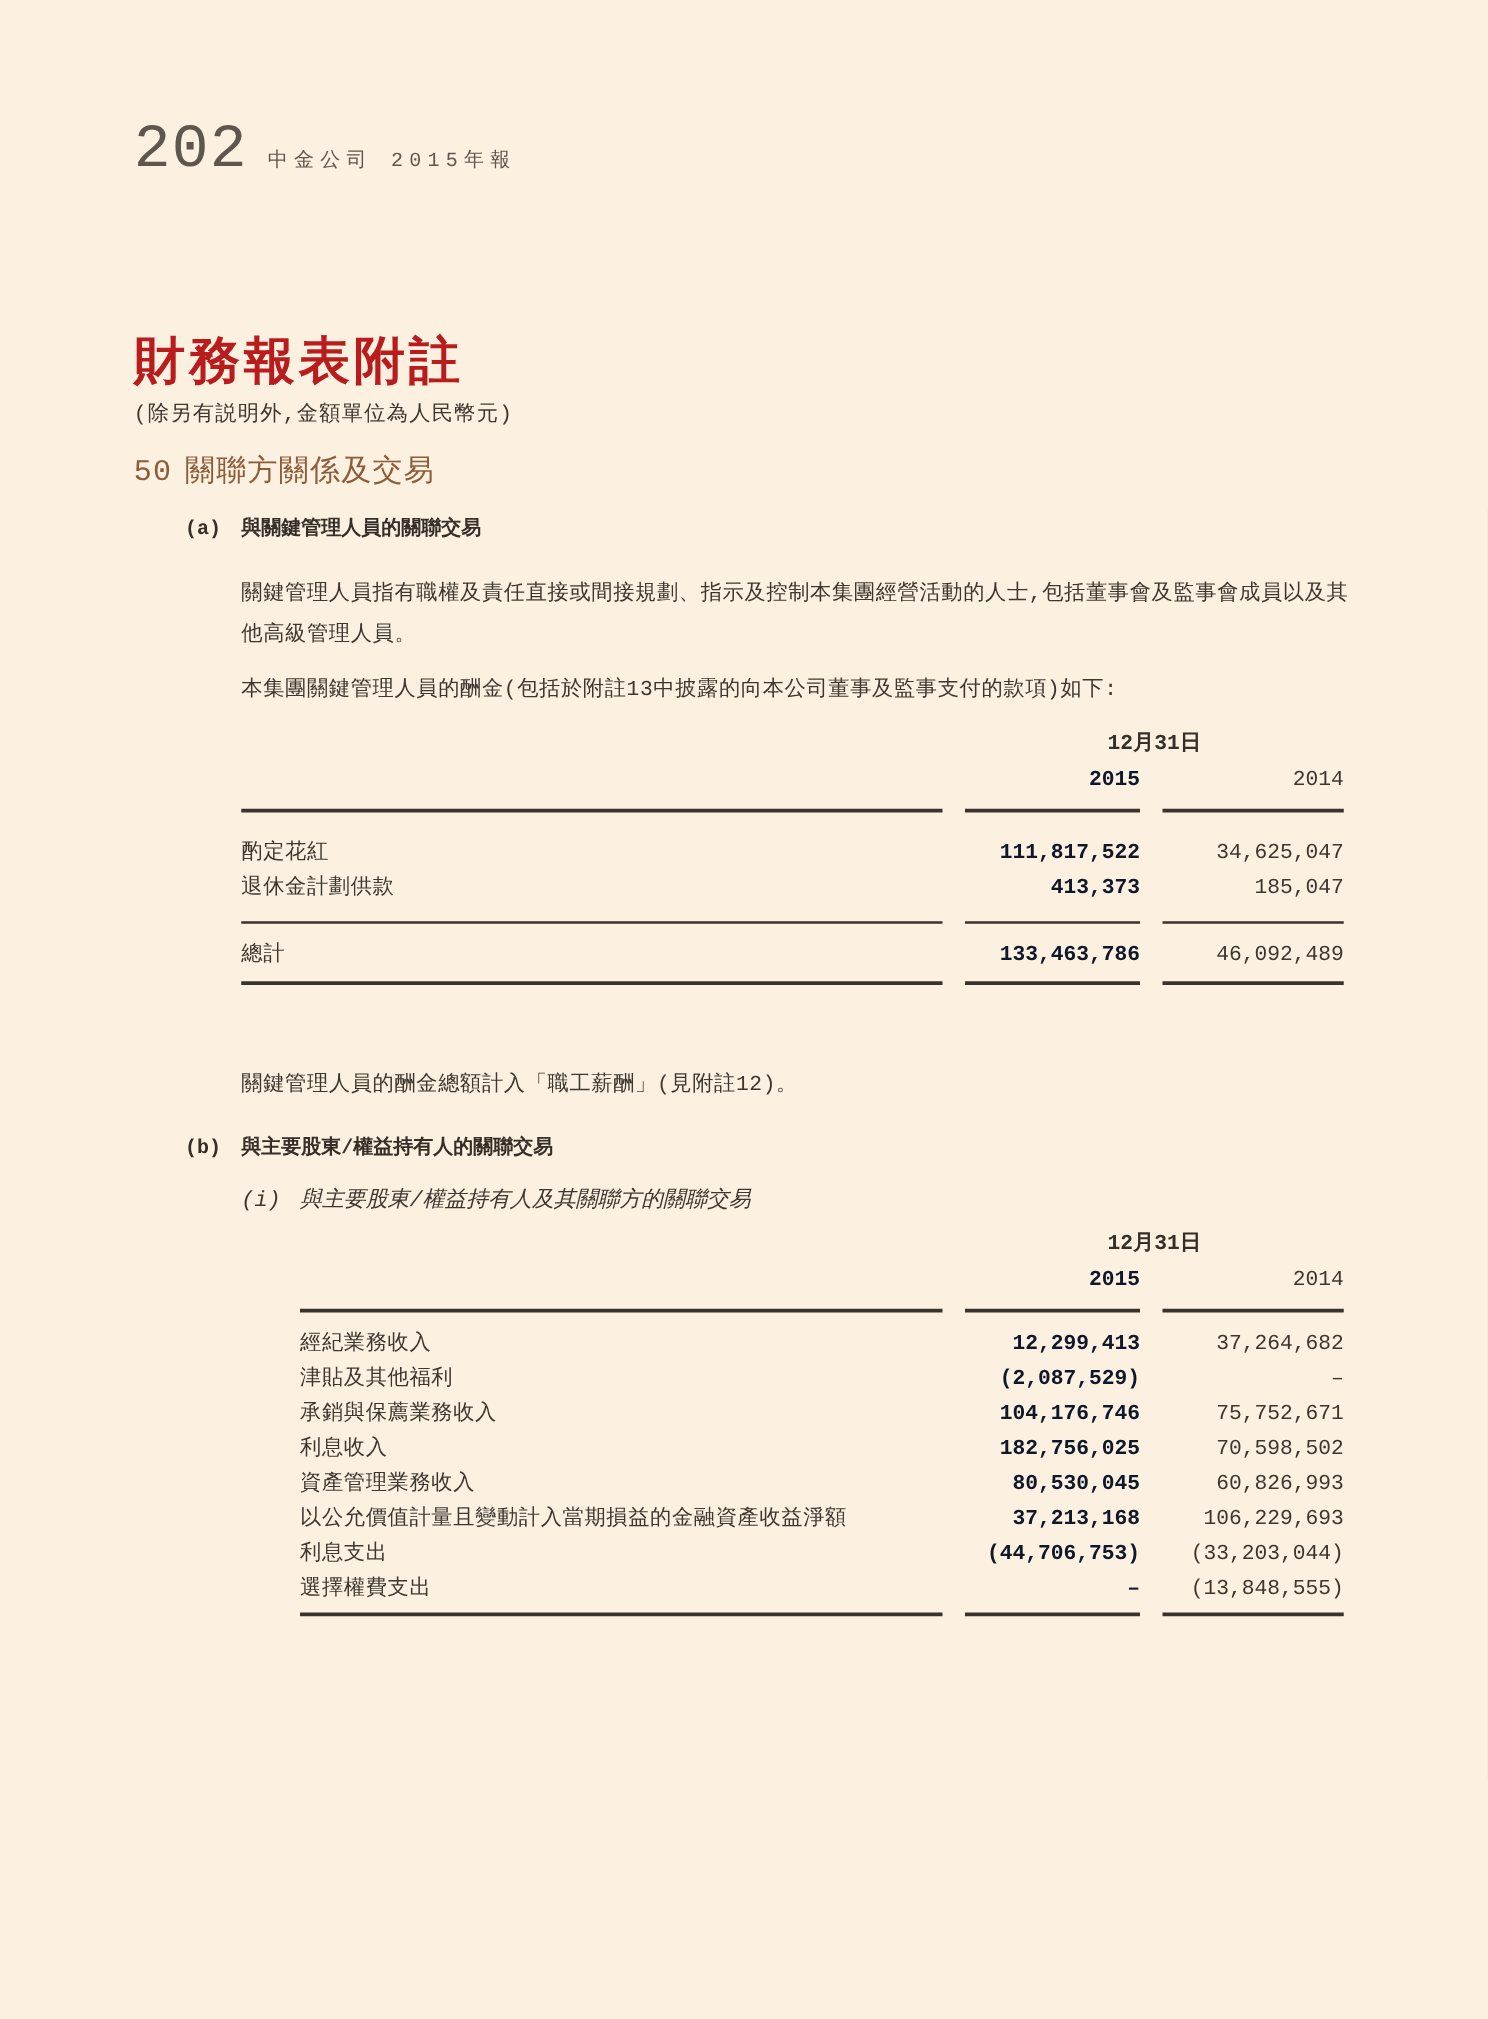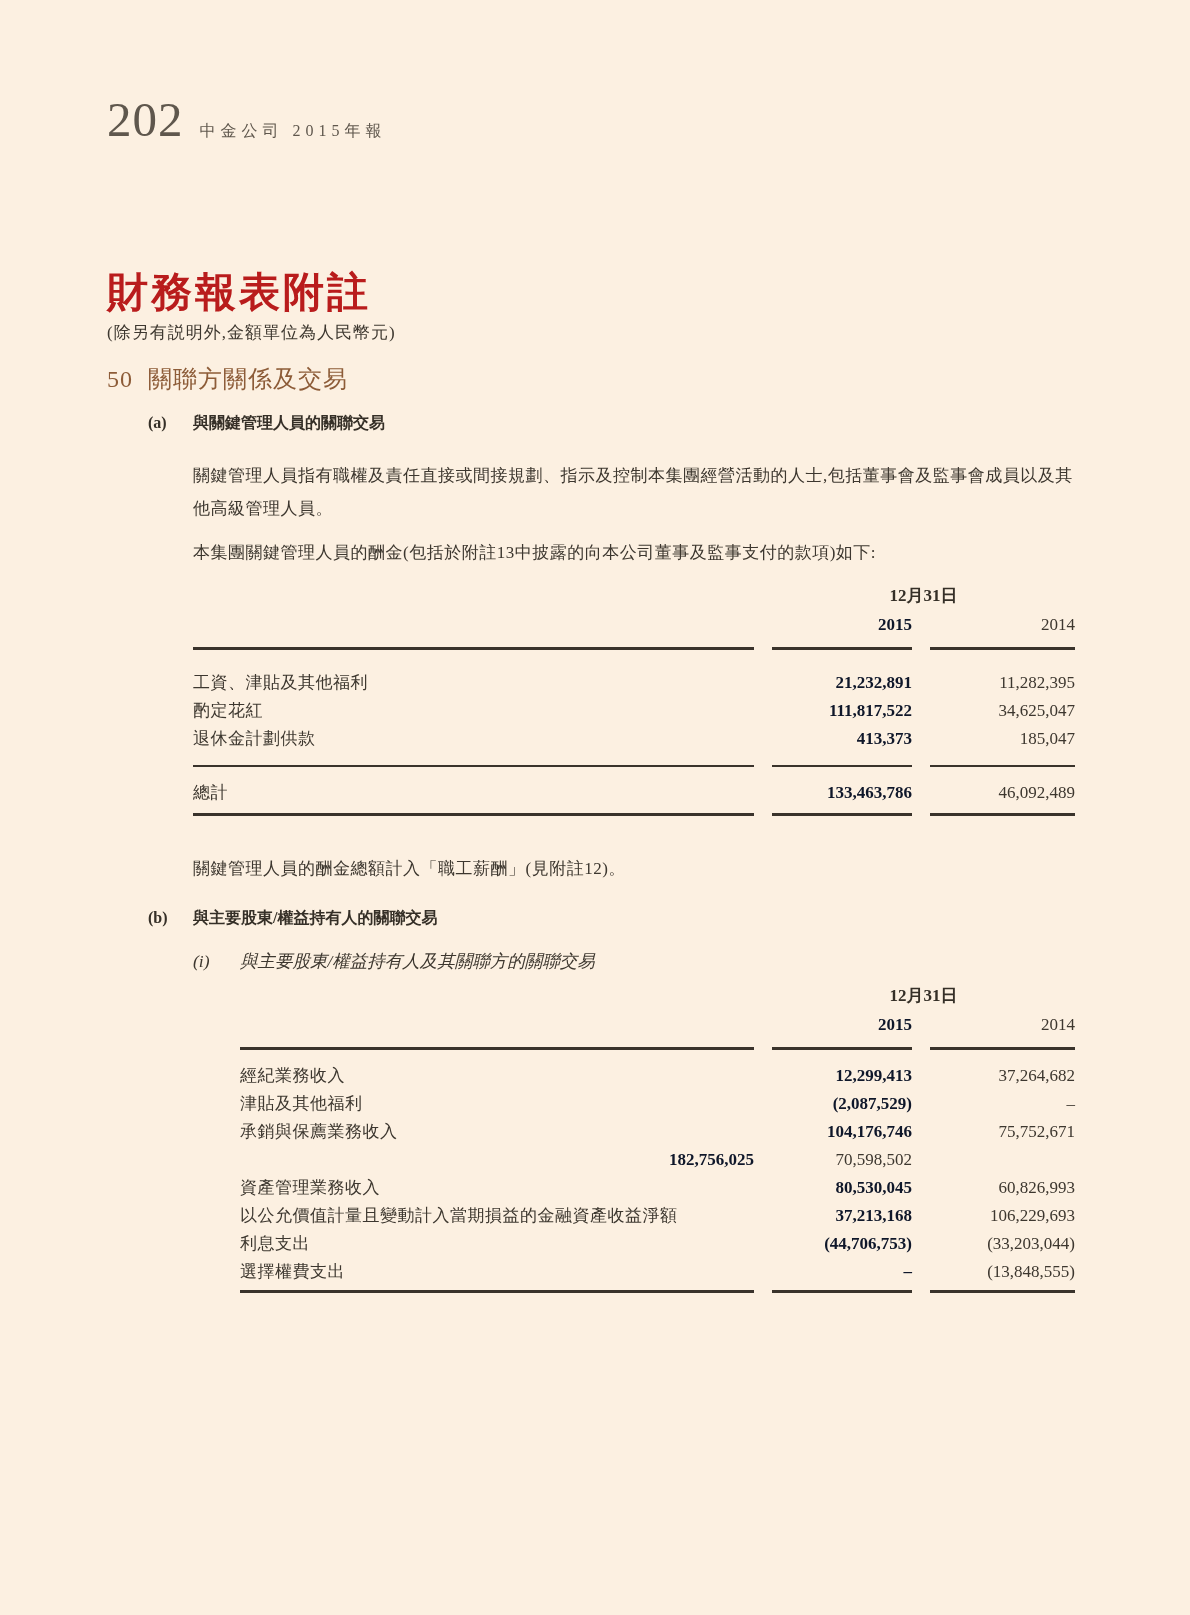--- a/index.html
+++ b/index.html
@@ -2,21 +2,21 @@
 <html><head>
 <meta charset="utf-8">
 <style>
   html,body{margin:0;padding:0;}
   body{background:#e8e0d4;}
   .page{
     position:relative;
     width:1190px;height:1615px;
     margin:0 auto;
     background:#fcf0e1;
-    font-family:Liberation Serif, serif;
+    font-family:Liberation Mono, monospace;
     color:#3d372f;
     overflow:hidden;
   }
   
   .p-header{position:absolute;top:92px;left:107px;display:flex;align-items:baseline;gap:16px;color:#5f574d;}
   .page-num{font-size:49px;line-height:56px;font-weight:400;letter-spacing:1px;}
   .page-brand{font-size:16px;letter-spacing:5px;color:#5f574d;}
   
   .p-title{position:absolute;top:272px;left:107px;font-size:41px;line-height:40px;font-weight:bold;letter-spacing:3px;color:#b91c1c;margin:0;}
   .p-subtitle{position:absolute;top:318px;left:107px;font-size:17px;line-height:30px;letter-spacing:1px;}
@@ -87,25 +87,20 @@
       <div class="y b">2015</div>
       <div class="y">2014</div>
     </div>
     <div class="grid rule rule-thick">
         <div></div>
         <div></div>
         <div></div>
       </div>
     <div class="rows">
 
-        <div class="grid t-row">
-          <div class="lbl">工資、津貼及其他福利</div>
-          <div class="v b">21,232,891</div>
-          <div class="v">11,282,395</div>
-        </div>
 
         <div class="grid t-row">
           <div class="lbl">酌定花紅</div>
           <div class="v b">111,817,522</div>
           <div class="v">34,625,047</div>
         </div>
 
         <div class="grid t-row">
           <div class="lbl">退休金計劃供款</div>
           <div class="v b">413,373</div>
@@ -168,20 +163,21 @@
           <div class="v">–</div>
         </div>
 
         <div class="grid t-row">
           <div class="lbl">承銷與保薦業務收入</div>
           <div class="v b">104,176,746</div>
           <div class="v">75,752,671</div>
         </div>
 
         <div class="grid t-row">
+          <div class="lbl">利息收入</div>
           <div class="v b">182,756,025</div>
           <div class="v">70,598,502</div>
         </div>
 
         <div class="grid t-row">
           <div class="lbl">資產管理業務收入</div>
           <div class="v b">80,530,045</div>
           <div class="v">60,826,993</div>
         </div>
 

